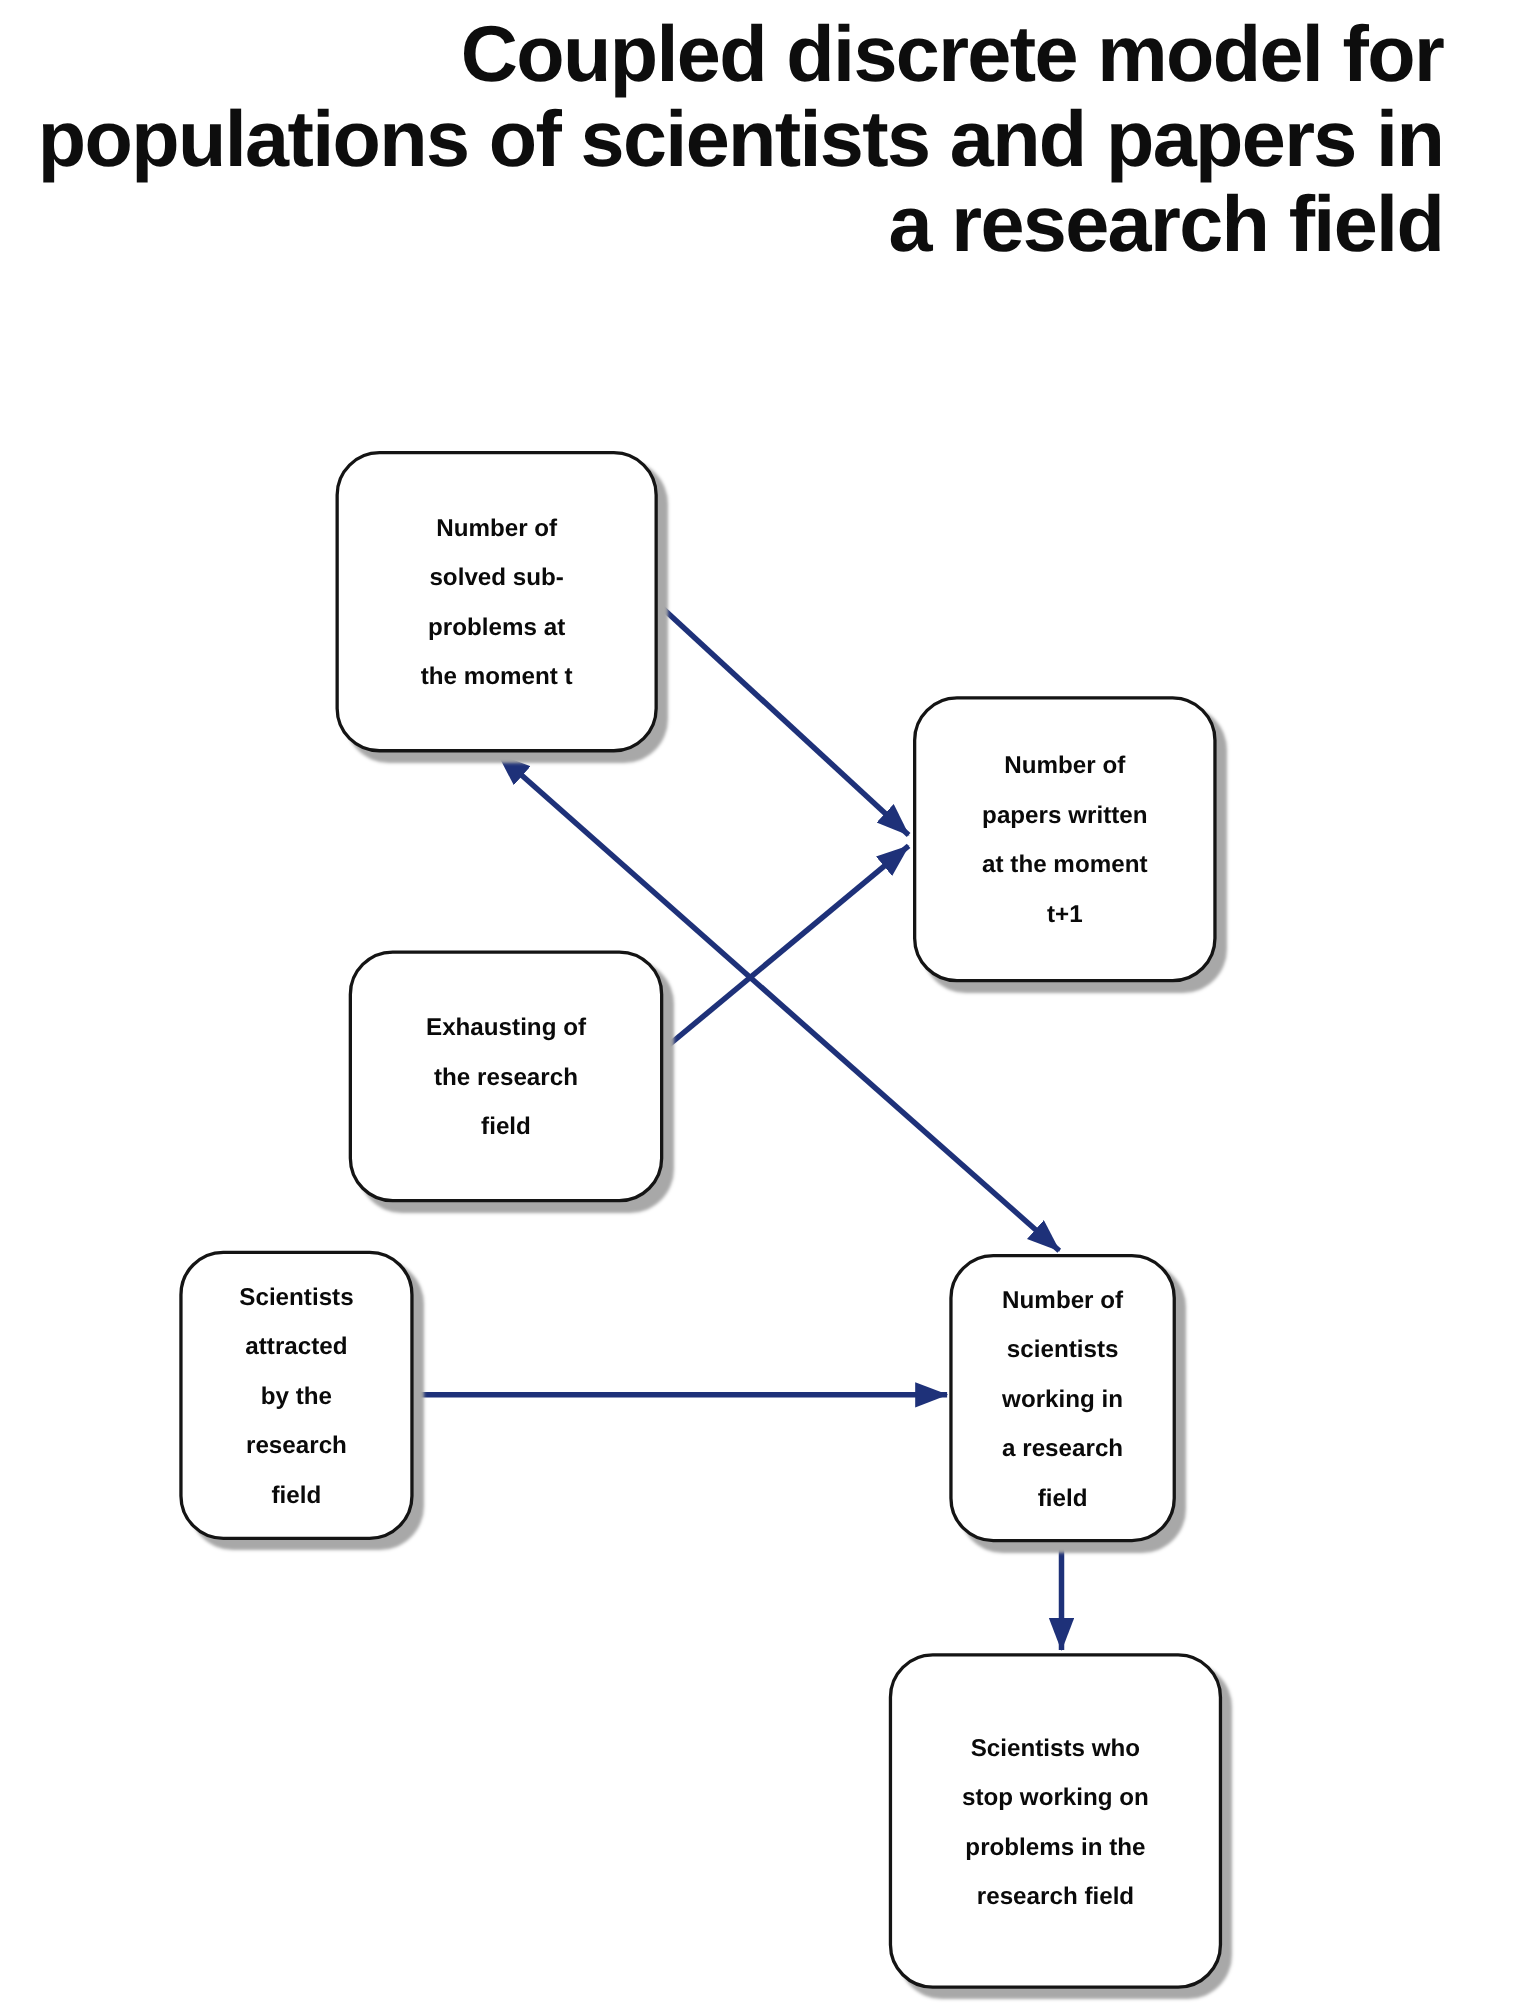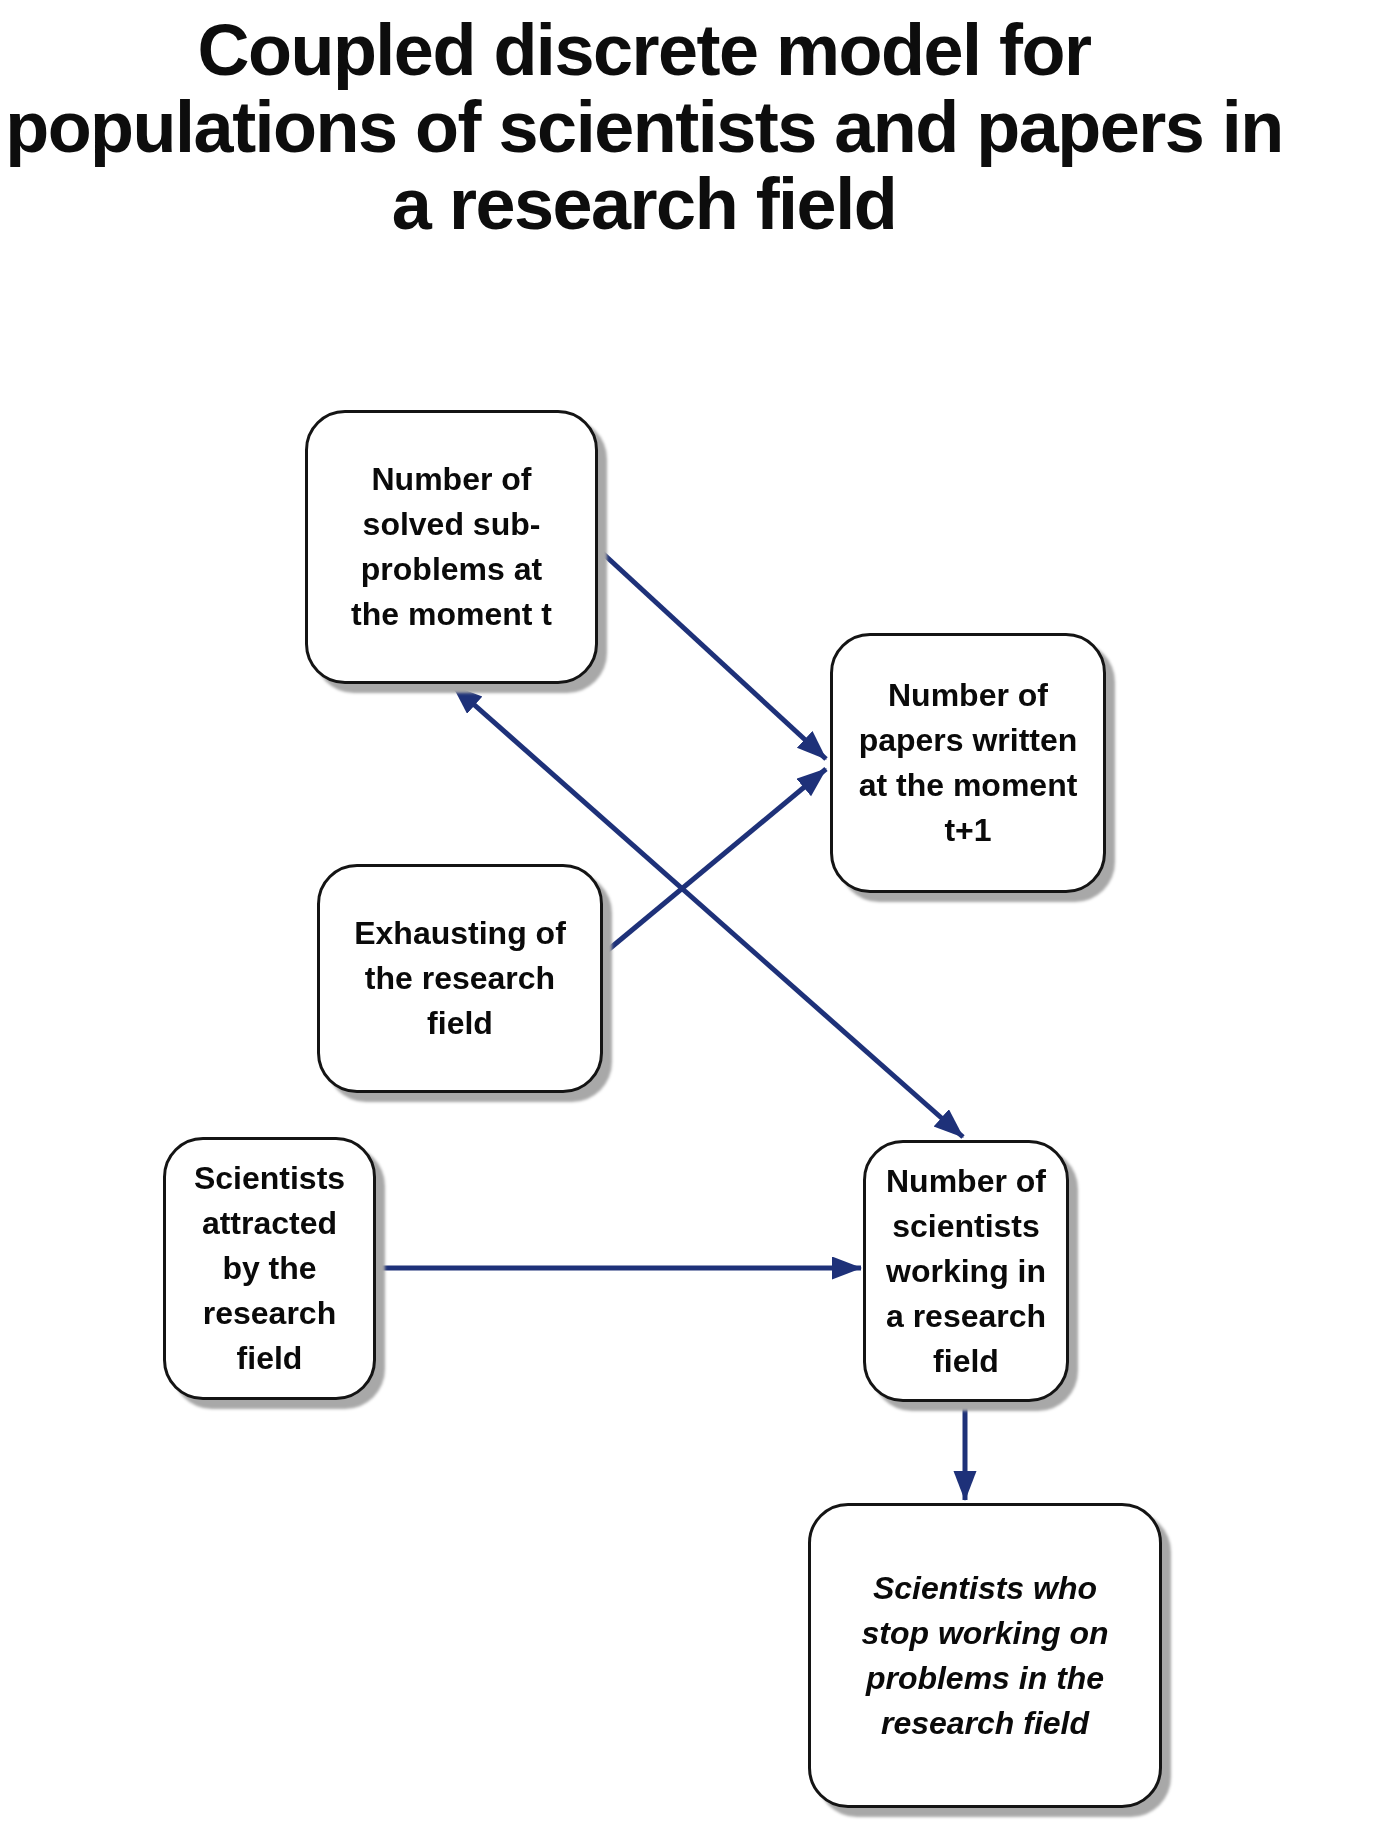--- a/index.html
+++ b/index.html
@@ -21,52 +21,53 @@
     width: 1388px;
     height: 1821px;
     background: var(--bg-color);
     overflow: hidden;
   }
   .diagram-title {
     position: absolute;
     top: 12px;
     left: 0;
     width: 1288px;
-    text-align: center;
+    text-align: right;
     font-size: 72px;
     font-weight: bold;
     letter-spacing: -1.5px;
     line-height: 77px;
     color: var(--title-color);
     white-space: pre-line;
+    padding-left: 24px;
   }
   .node {
     position: absolute;
     box-sizing: border-box;
     border: 3px solid var(--box-border);
     border-radius: 40px;
     background: var(--box-fill);
     box-shadow: 9px 9px 3px var(--shadow-color);
     display: flex;
     align-items: center;
     justify-content: center;
     text-align: center;
-    font-size: 32px;
+    font-size: 22px;
     font-weight: bold;
     line-height: 45px;
     color: #0a0a0a;
     white-space: pre-line;
     padding: 4px;
   }
   .node-solved      { left: 305px; top: 410px;  width: 293px; height: 274px; }
   .node-papers      { left: 830px; top: 633px;  width: 276px; height: 260px; }
   .node-exhausting  { left: 317px; top: 852px;  width: 286px; height: 229px; margin-top: 12px; }
   .node-attracted   { left: 163px; top: 1137px; width: 213px; height: 263px; }
   .node-working     { left: 863px; top: 1140px; width: 206px; height: 262px; }
-  .node-stop        { left: 808px; top: 1503px; width: 354px; height: 305px; font-style: italic; }
+  .node-stop        { left: 808px; top: 1503px; width: 303px; height: 305px; }
   .arrow-layer {
     position: absolute;
     left: 0;
     top: 0;
     width: 1388px;
     height: 1821px;
     pointer-events: none;
   }
   .arrow-line {
     stroke: var(--arrow-color);

